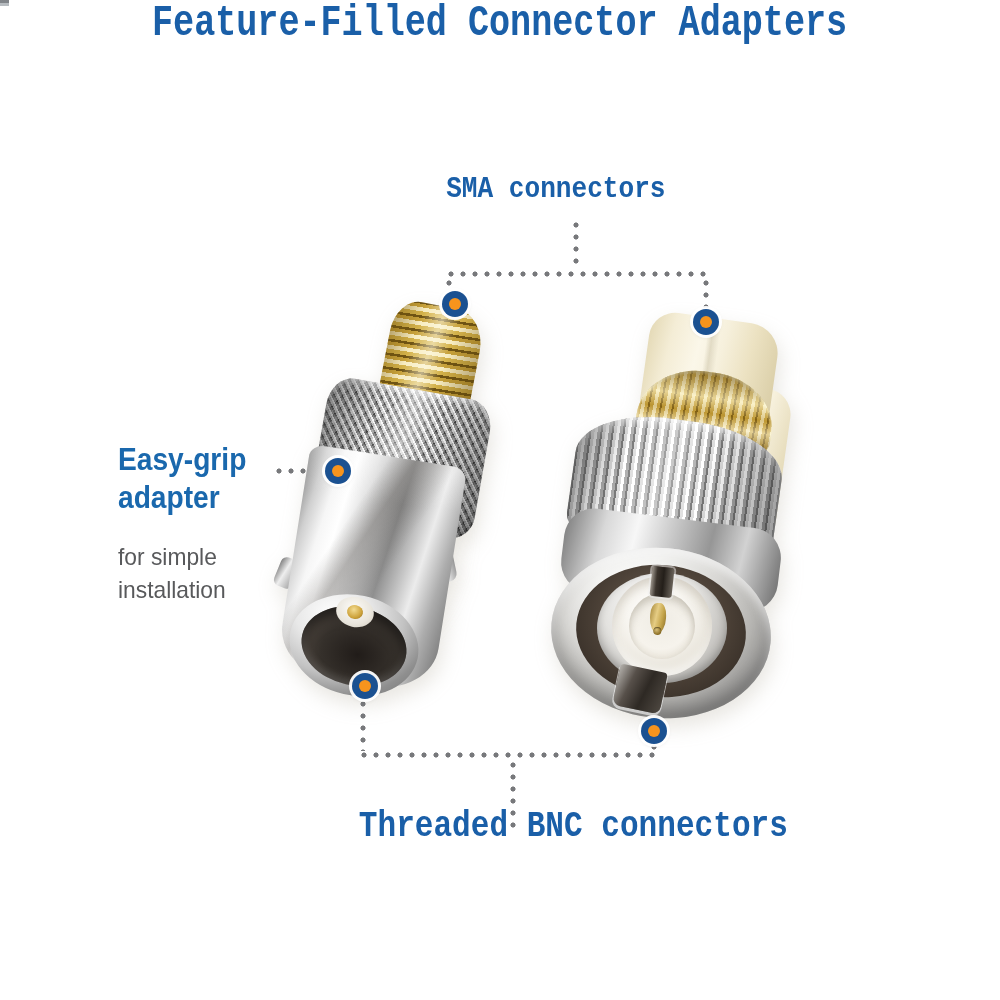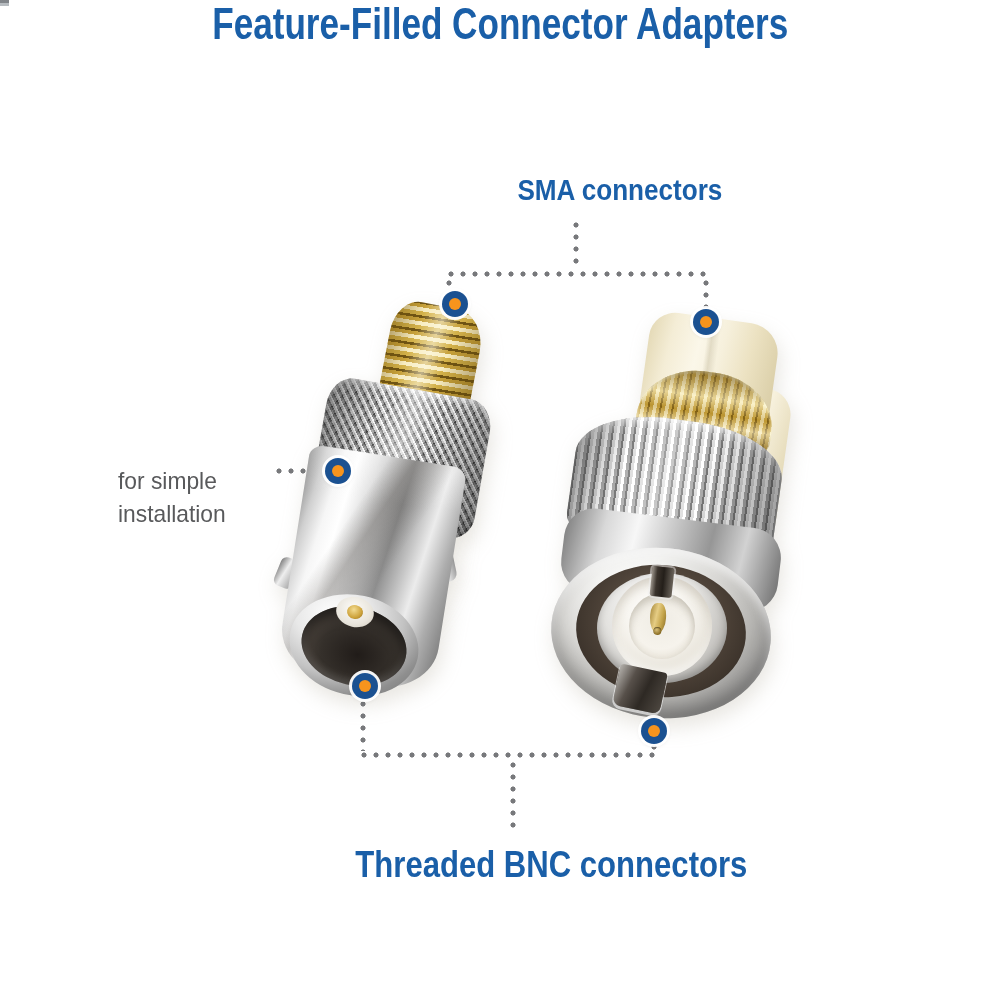--- a/index.html
+++ b/index.html
@@ -4,26 +4,26 @@
 <style>
   * { margin:0; padding:0; box-sizing:border-box; }
   html,body { background:#fff; }
   #canvas {
     position:relative; width:1000px; height:1000px; margin:0 auto;
     background:#ffffff; overflow:hidden;
     font-family:"Liberation Sans","DejaVu Sans",sans-serif;
   }
 
   
-  .blue-heading { color:#1a5fa8; font-weight:bold; }
+  .blue-heading { color:#1a5fa8; font-weight:bold;font-family:Liberation Mono, monospace; }
   .title-wrap { position:absolute; left:0; top:54; width:1000px; text-align:center; }
   .title-wrap .t { display:inline-block; font-size:45px; line-height:48px; transform:scaleX(.78); transform-origin:center; letter-spacing:0; white-space:nowrap; }
-  .sma-wrap { position:absolute; left:434px; top:172px; width:300px; text-align:right; }
+  .sma-wrap { position:absolute; left:434px; top:172px; width:300px; text-align:left; }
   .sma-wrap .t { display:inline-block; font-size:29px; line-height:36px; transform:scaleX(.9); transform-origin:center; white-space:nowrap; }
-  .bnc-wrap { position:absolute; left:318px; top:843px; width:400px; text-align:center; }
+  .bnc-wrap { position:absolute; left:318px; top:804px; width:400px; text-align:center; }
   .bnc-wrap .t { display:inline-block; font-size:37px; line-height:44px; transform:scaleX(.84); transform-origin:center; white-space:nowrap; }
   .grip-wrap { position:absolute; left:118px; top:440px; width:230px; }
   .grip-main { font-size:32px; line-height:38px; font-weight:bold; color:#1a68ad; }
   .grip-main .t { display:inline-block; transform:scaleX(.88); transform-origin:left center; white-space:nowrap; }
   .grip-sub { margin-top:24px; font-size:24px; line-height:33px; color:#58595b; }
   .grip-sub .t { display:inline-block; transform:scaleX(.95); transform-origin:left center; white-space:nowrap; }
 
   
   .dots-h { position:absolute; height:6px;
     background-image:radial-gradient(circle at 3px 3px, #77787b 2.2px, rgba(119,120,123,0) 2.9px);
@@ -151,20 +151,24 @@
     <span class="t">SMA connectors</span>
   </div>
   <div class="dots-v" style="left:573px; top:222px; height:48px;"></div>
   <div class="dots-h" style="left:448px; top:271px; width:262px;"></div>
   <div class="dots-v" style="left:446px; top:280px; height:14px;"></div>
   <div class="dots-v" style="left:703px; top:280px; height:28px;"></div>
   <div class="marker" style="left:442px; top:291px;"></div>
   <div class="marker" style="left:693px; top:309px;"></div>
 
   <div class="grip-wrap">
+    <div class="grip-main">
+      <span class="t">Easy-grip</span><br>
+      <span class="t">adapter</span>
+    </div>
     <div class="grip-sub">
       <span class="t">for simple</span><br>
       <span class="t">installation</span>
     </div>
   </div>
   <div class="dots-h" style="left:276px; top:468px; width:50px;"></div>
   <div class="marker" style="left:325px; top:458px;"></div>
 
   <div class="grp grp-left">
     <div class="photo-bg" style="left:-10px; top:40px; width:240px; height:380px; background:radial-gradient(closest-side, rgba(214,205,190,.30), rgba(255,255,255,0) 72%);"></div>

